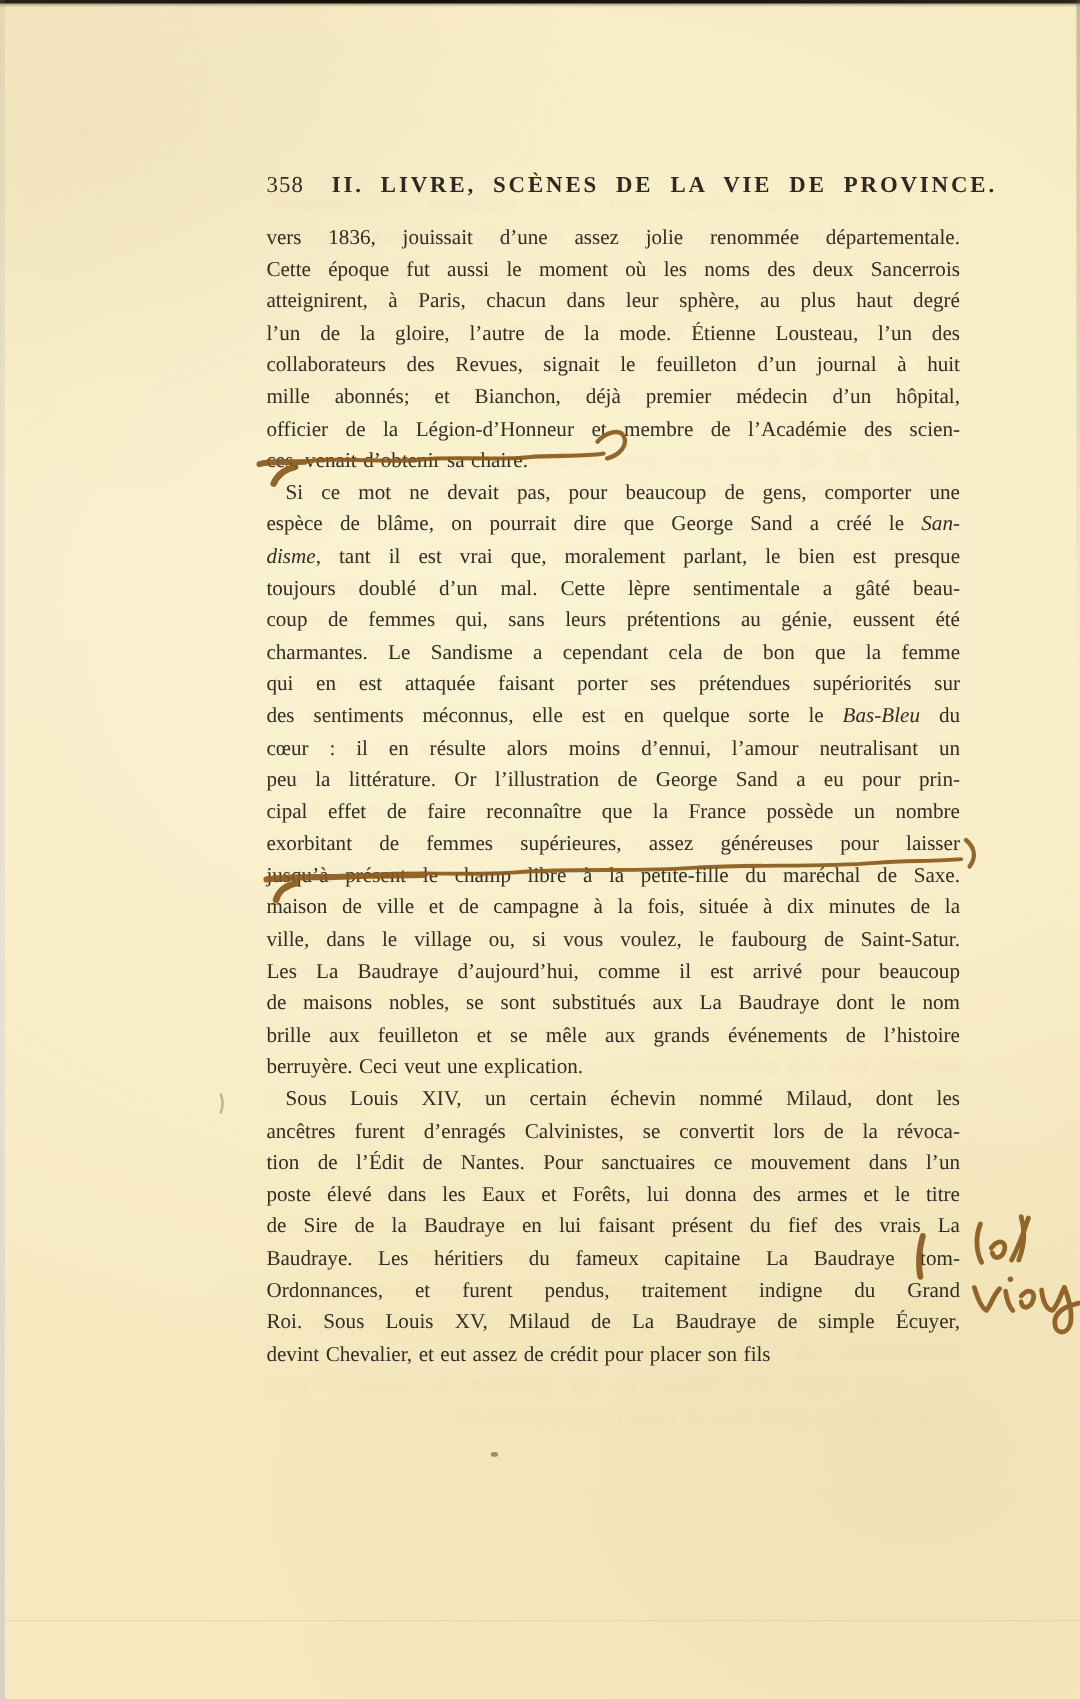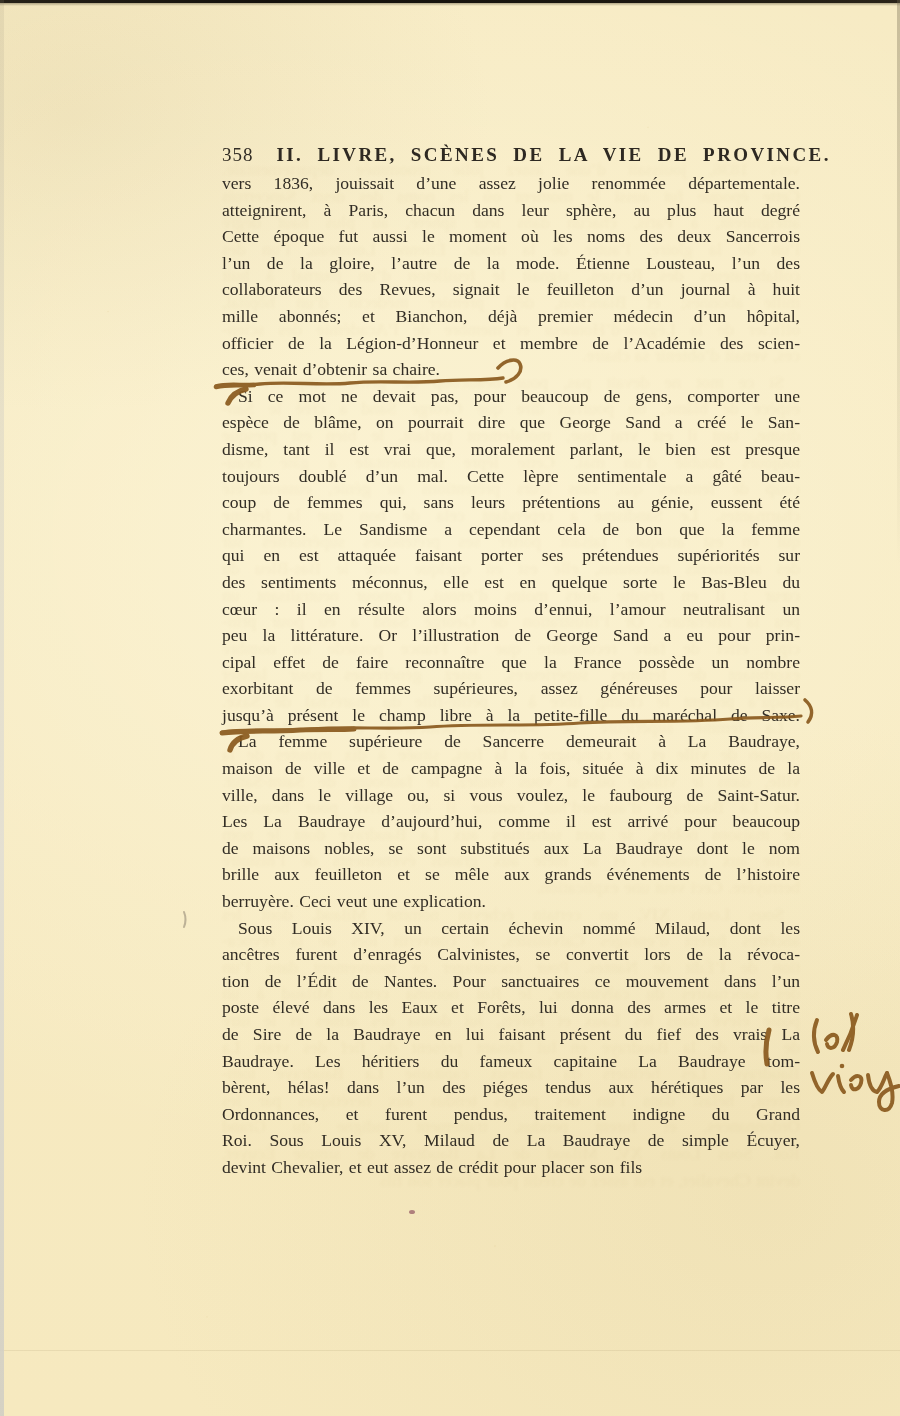--- a/index.html
+++ b/index.html
@@ -41,28 +41,28 @@
     position:absolute;left:222px;top:144px;width:578px;height:22px;
     display:flex;align-items:center;color:#322d25;
   }
   .pagenum{font-size:19px;letter-spacing:1px;}
   .running-title{
     margin-left:23px;font-size:19px;font-weight:bold;
     letter-spacing:2.4px;word-spacing:7px;white-space:nowrap;color:#2e2922;
   }
 
   .text-block{
-    position:absolute;left:222px;top:170px;width:578px;
+    position:absolute;left:222px;top:184px;width:578px;
     font-size:17.6px;line-height:26.6px;color:#322d25;
     word-spacing:1px;
   }
   .line{text-align:justify;text-align-last:justify;}
   .line.lastline{text-align-last:left;}
   .line.indent{text-indent:16px;}
-  .it{}
+  .it{font-style:italic;}
 
   
   .ghost{
     position:absolute;left:222px;top:156px;width:578px;
     font-size:17.6px;line-height:26.6px;color:#9b7c3a;
     transform:scaleX(-1);filter:blur(1.6px);opacity:.055;
     word-spacing:1px;pointer-events:none;
   }
 
   .ink-overlay{position:absolute;inset:0;pointer-events:none;}
@@ -125,22 +125,22 @@
   </div>
 
 <div class="header">
   <span class="pagenum">358</span>
   <span class="running-title">II. LIVRE, SCÈNES DE LA VIE DE PROVINCE.</span>
 </div>
 
 <div class="text-block">
     <div>
       <div class="line"><span>vers 1836, jouissait d’une assez jolie renommée départementale.</span></div>
+      <div class="line"><span>Cette époque fut aussi le moment où les noms des deux Sancerrois</span></div>
       <div class="line"><span>atteignirent, à Paris, chacun dans leur sphère, au plus haut degré</span></div>
-      <div class="line"><span>Cette époque fut aussi le moment où les noms des deux Sancerrois</span></div>
       <div class="line"><span>l’un de la gloire, l’autre de la mode. Étienne Lousteau, l’un des</span></div>
       <div class="line"><span>collaborateurs des Revues, signait le feuilleton d’un journal à huit</span></div>
       <div class="line"><span>mille abonnés; et Bianchon, déjà premier médecin d’un hôpital,</span></div>
       <div class="line"><span>officier de la Légion-d’Honneur et membre de l’Académie des scien-</span></div>
       <div class="line lastline"><span>ces, venait d’obtenir sa chaire.</span></div>
     </div>
     <div>
       <div class="line indent"><span>Si ce mot ne devait pas, pour beaucoup de gens, comporter une</span></div>
       <div class="line"><span>espèce de blâme, on pourrait dire que George Sand a créé le </span><span class="it">San-</span></div>
       <div class="line"><span class="it">disme</span><span>, tant il est vrai que, moralement parlant, le bien est presque</span></div>
@@ -149,36 +149,34 @@
       <div class="line"><span>charmantes. Le Sandisme a cependant cela de bon que la femme</span></div>
       <div class="line"><span>qui en est attaquée faisant porter ses prétendues supériorités sur</span></div>
       <div class="line"><span>des sentiments méconnus, elle est en quelque sorte le </span><span class="it">Bas-Bleu</span><span> du</span></div>
       <div class="line"><span>cœur : il en résulte alors moins d’ennui, l’amour neutralisant un</span></div>
       <div class="line"><span>peu la littérature. Or l’illustration de George Sand a eu pour prin-</span></div>
       <div class="line"><span>cipal effet de faire reconnaître que la France possède un nombre</span></div>
       <div class="line"><span>exorbitant de femmes supérieures, assez généreuses pour laisser</span></div>
       <div class="line"><span>jusqu’à présent le champ libre à la petite-fille du maréchal de Saxe.</span></div>
     </div>
     <div>
-      <div class="line indent"><span>La femme supérieure de Sancerre demeurait à La Baudraye,</span></div>
       <div class="line"><span>maison de ville et de campagne à la fois, située à dix minutes de la</span></div>
       <div class="line"><span>ville, dans le village ou, si vous voulez, le faubourg de Saint-Satur.</span></div>
       <div class="line"><span>Les La Baudraye d’aujourd’hui, comme il est arrivé pour beaucoup</span></div>
       <div class="line"><span>de maisons nobles, se sont substitués aux La Baudraye dont le nom</span></div>
       <div class="line"><span>brille aux feuilleton et se mêle aux grands événements de l’histoire</span></div>
       <div class="line lastline"><span>berruyère. Ceci veut une explication.</span></div>
     </div>
     <div>
       <div class="line indent"><span>Sous Louis XIV, un certain échevin nommé Milaud, dont les</span></div>
       <div class="line"><span>ancêtres furent d’enragés Calvinistes, se convertit lors de la révoca-</span></div>
       <div class="line"><span>tion de l’Édit de Nantes. Pour sanctuaires ce mouvement dans l’un</span></div>
       <div class="line"><span>poste élevé dans les Eaux et Forêts, lui donna des armes et le titre</span></div>
       <div class="line"><span>de Sire de la Baudraye en lui faisant présent du fief des vrais La</span></div>
       <div class="line"><span>Baudraye. Les héritiers du fameux capitaine La Baudraye tom-</span></div>
-      <div class="line"><span>bèrent, hélas! dans l’un des piéges tendus aux hérétiques par les</span></div>
       <div class="line"><span>Ordonnances, et furent pendus, traitement indigne du Grand</span></div>
       <div class="line"><span>Roi. Sous Louis XV, Milaud de La Baudraye de simple Écuyer,</span></div>
       <div class="line lastline"><span>devint Chevalier, et eut assez de crédit pour placer son fils</span></div>
     </div>
   </div>
 
 <svg class="ink-overlay" width="900" height="1416" viewBox="0 0 900 1416" xmlns="http://www.w3.org/2000/svg">
   <g stroke="#8a5a1e" fill="none" stroke-linecap="round" stroke-linejoin="round" opacity="0.92">
 
     <g>

